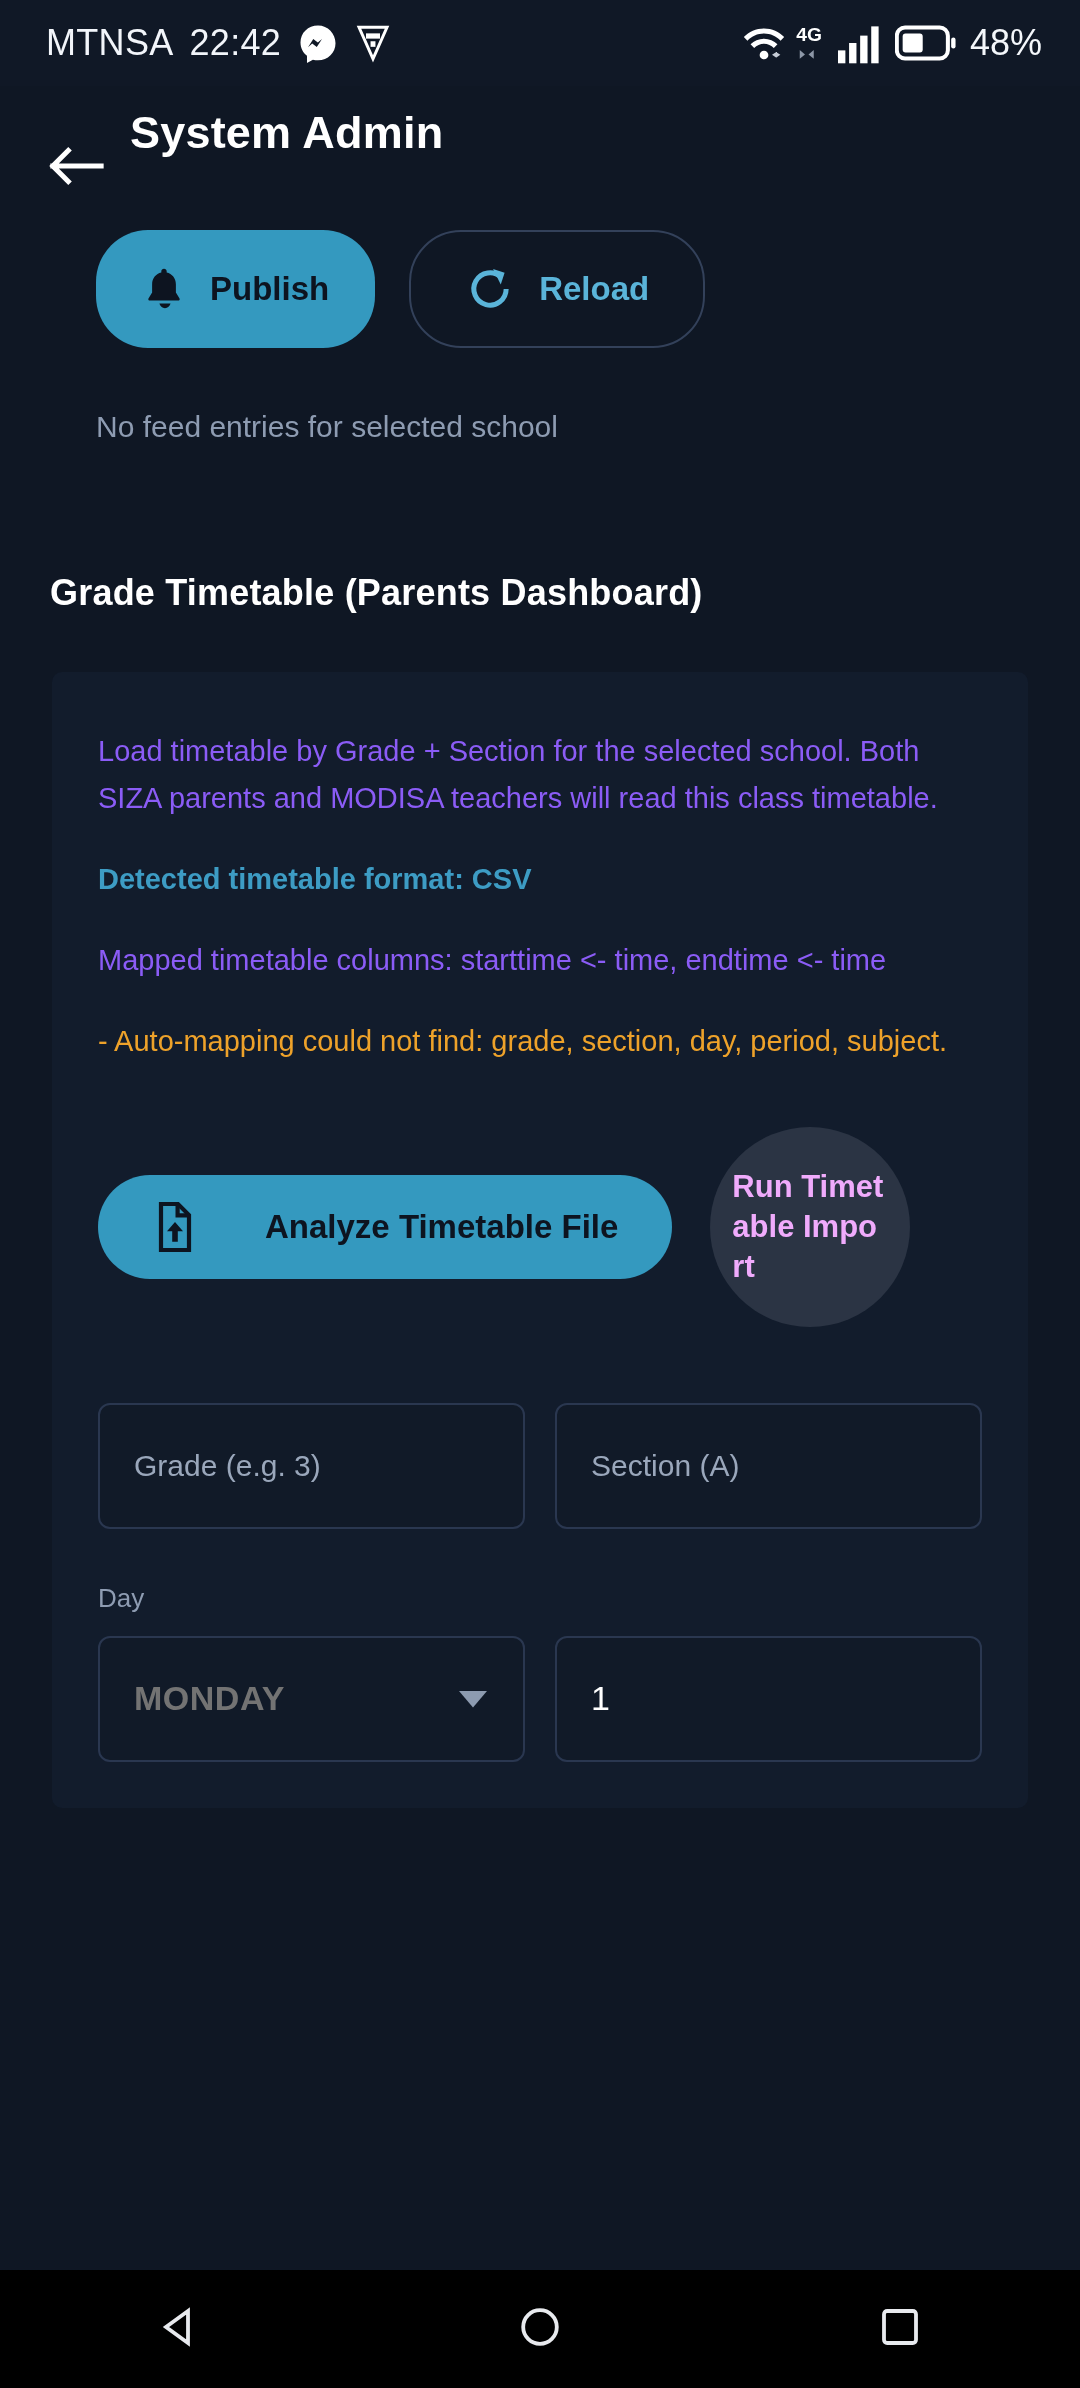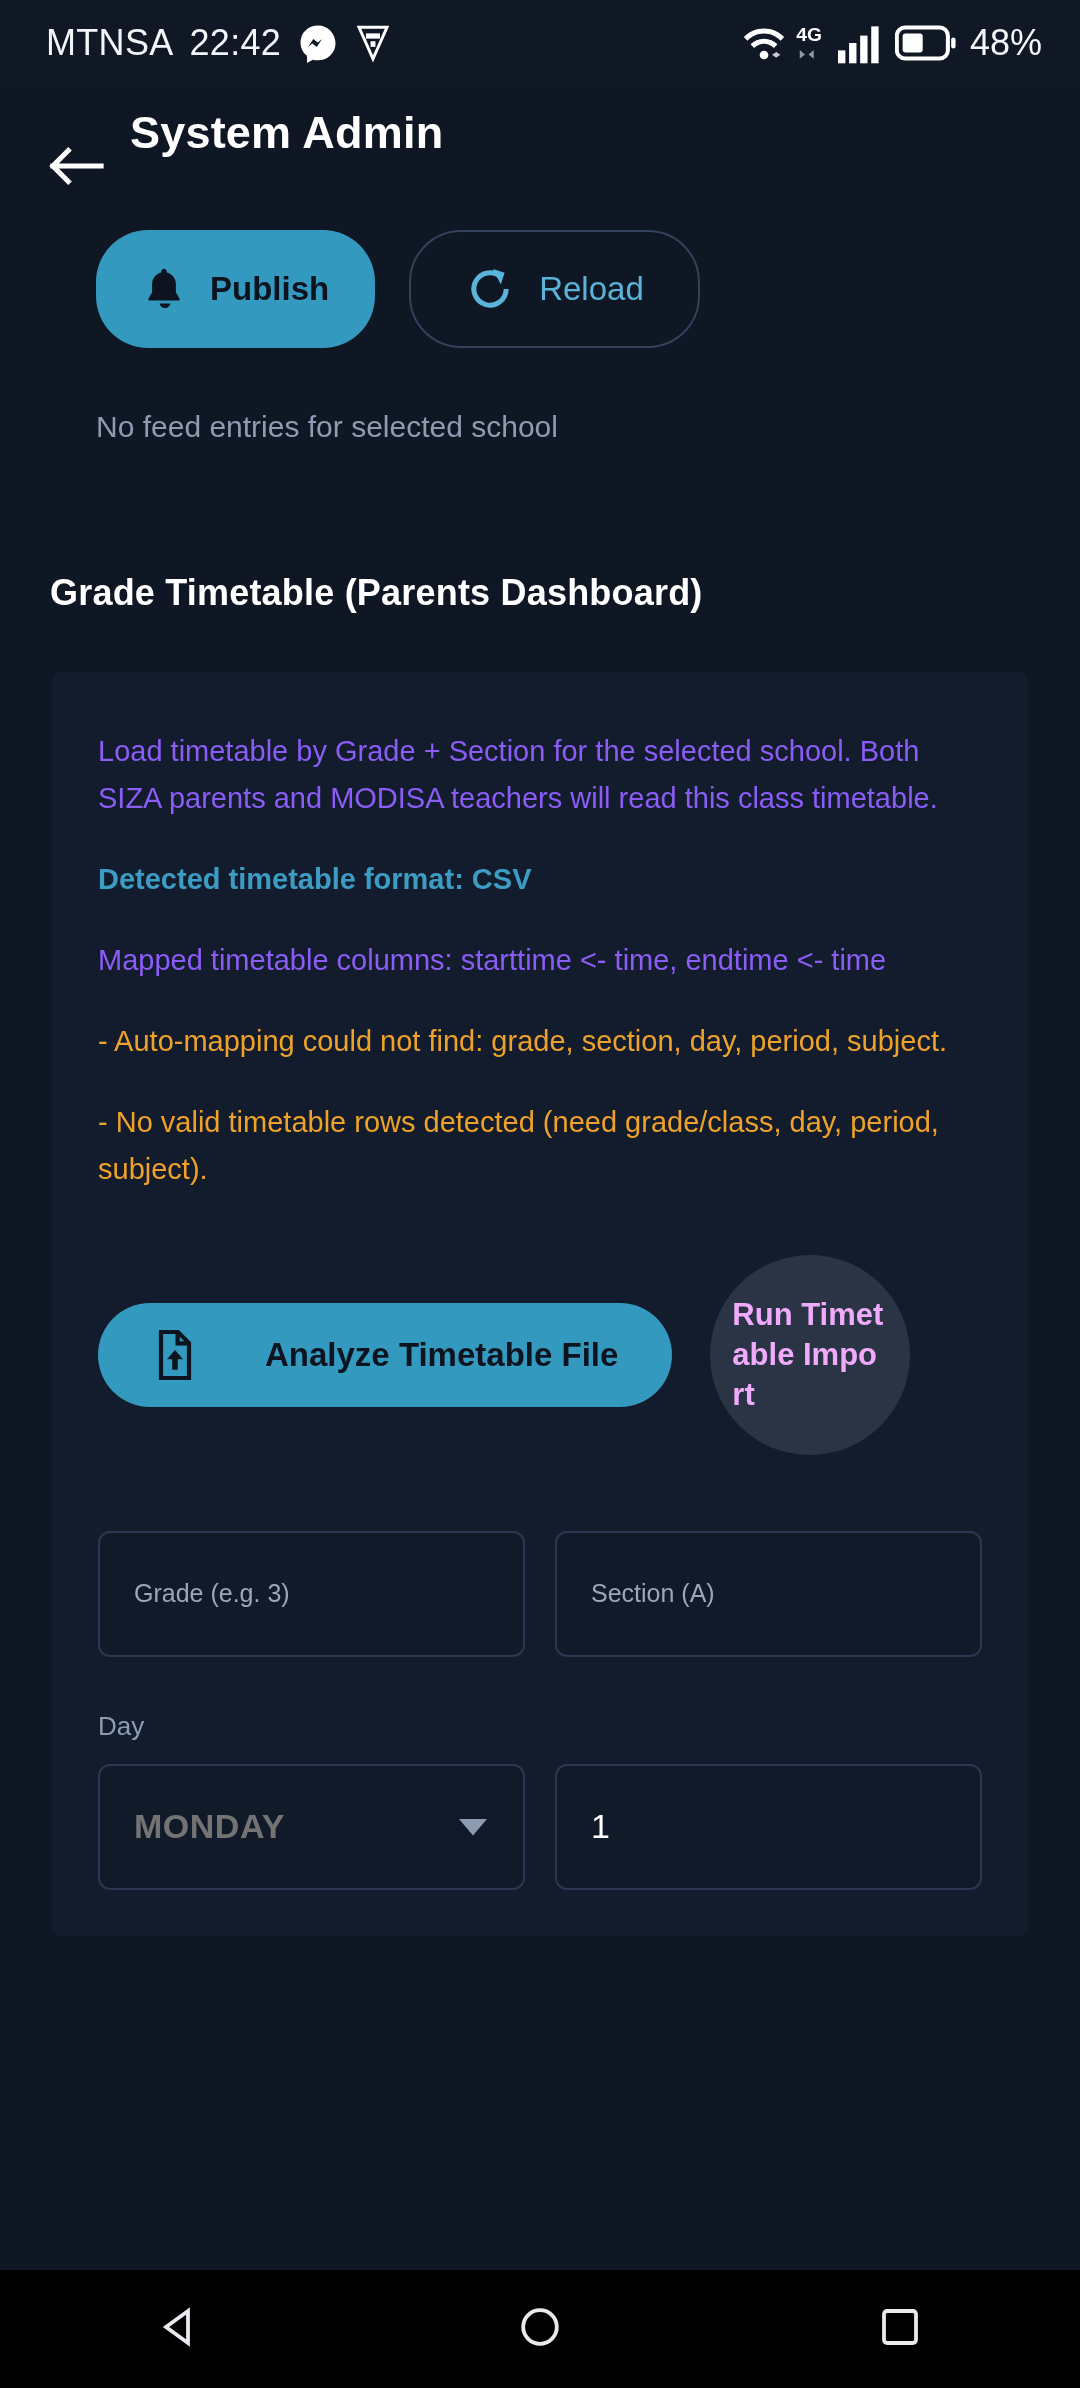--- a/index.html
+++ b/index.html
@@ -35,21 +35,21 @@
 
   
   .actions { display:flex; align-items:center; gap:34px; padding:28px 0 0 96px; }
   .btn {
     display:inline-flex; align-items:center; justify-content:center; gap:24px;
     height:118px; border-radius:52px; padding:0 46px; cursor:pointer;
   }
   .btn-filled { background:#3499bf; }
   .btn-filled .btn-label { color:#0d1420; font-size:33px; font-weight:bold; }
   .btn-outline { border:2px solid #33415a; background:transparent; padding:0 54px; }
-  .btn-outline .btn-label { color:#5ab4d9; font-size:33px; font-weight:normal; }
+  .btn-outline .btn-label { color:#5ab4d9; font-size:33px; font-weight:bold; }
 
   
   .feed-note { color:#8e9cb2; font-size:30px; padding:62px 0 0 96px; }
 
   
   .section-h {
     color:#ffffff; font-size:36px; font-weight:bold;
     padding:128px 0 0 50px; letter-spacing:.2px;
   }
 
@@ -81,21 +81,21 @@
     color:#f0abfc; font-size:31px; font-weight:bold; line-height:1.28;
     width:100%; word-break:break-all;
   }
 
   
   .field-row { display:flex; gap:30px; margin-top:76px; }
   .field {
     flex:1; height:126px; border:2px solid #2a3750; border-radius:12px;
     background:#111a28; display:flex; align-items:center; padding:0 34px;
   }
-  .field-ph { color:#9aa7bb; font-size:25px; }
+  .field-ph { color:#9aa7bb; font-size:30px; }
 
   .row2 { display:flex; gap:30px; margin-top:54px; align-items:flex-end; }
   .col { flex:1; }
   .lbl { color:#8e9cb2; font-size:26px; margin-bottom:22px; }
   .select {
     height:126px; border:2px solid #2a3750; border-radius:12px; background:#111a28;
     display:flex; align-items:center; justify-content:space-between; padding:0 34px;
   }
   .select-val { color:#737373; font-size:34px; font-weight:bold; letter-spacing:.5px; }
   .caret { color:#8d9bb0; font-size:24px; }
@@ -203,21 +203,20 @@
     <div class="feed-note">No feed entries for selected school</div>
   </div>
 
   <div class="section-h">Grade Timetable (Parents Dashboard)</div>
 
   <div class="card">
     <div class="p p-muted">Load timetable by Grade + Section for the selected school. Both SIZA parents and MODISA teachers will read this class timetable.</div>
     <div class="p p-info">Detected timetable format: CSV</div>
     <div class="p p-muted">Mapped timetable columns: starttime &lt;- time, endtime &lt;- time</div>
     <div class="p p-warn">- Auto-mapping could not find: grade, section, day, period, subject.</div>
-    <div class="p p-warn">- No valid timetable rows detected (need grade/class, day, period, subject).</div>
 
     <div class="analyze-row">
       <div class="analyze-btn">
         <span class="ico">
           <svg width="46" height="52" viewBox="0 0 22 26">
               <path fill="none" stroke="#0d1420" stroke-width="2.1" d="M4 1.5h8.5L18 7v17.5H4z"></path>
               <path fill="none" stroke="#0d1420" stroke-width="2.1" d="M12.3 1.6V7.2H18"></path>
               <path fill="#0d1420" d="M11 10.5l4 4.6h-2.6v5.3H9.6v-5.3H7z"></path>
             </svg>
         </span>

